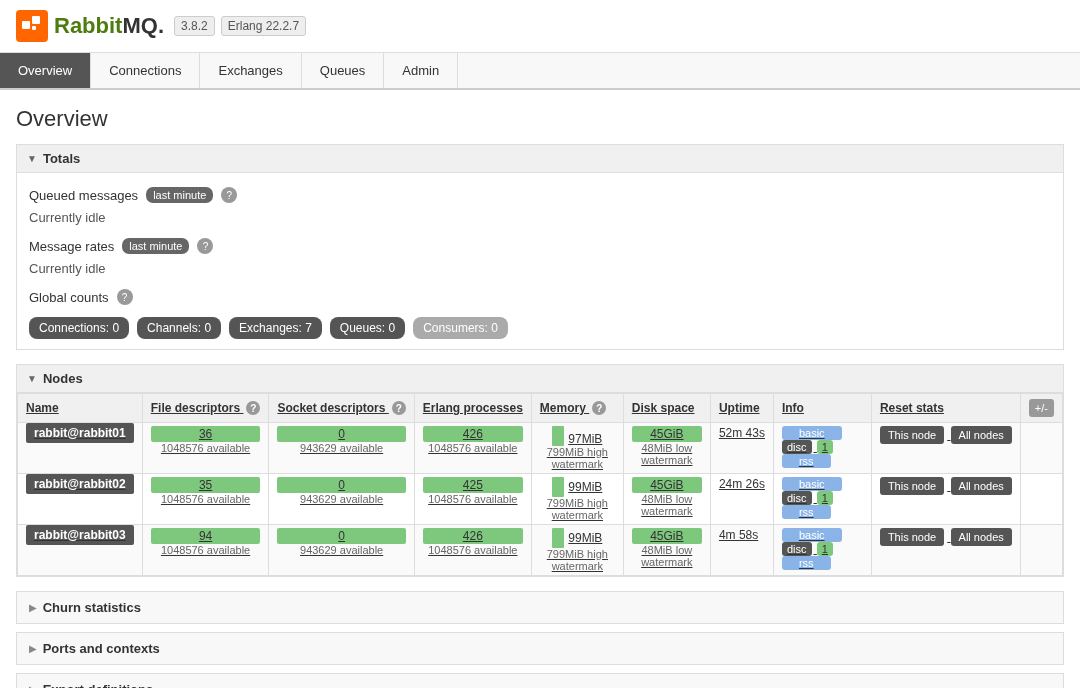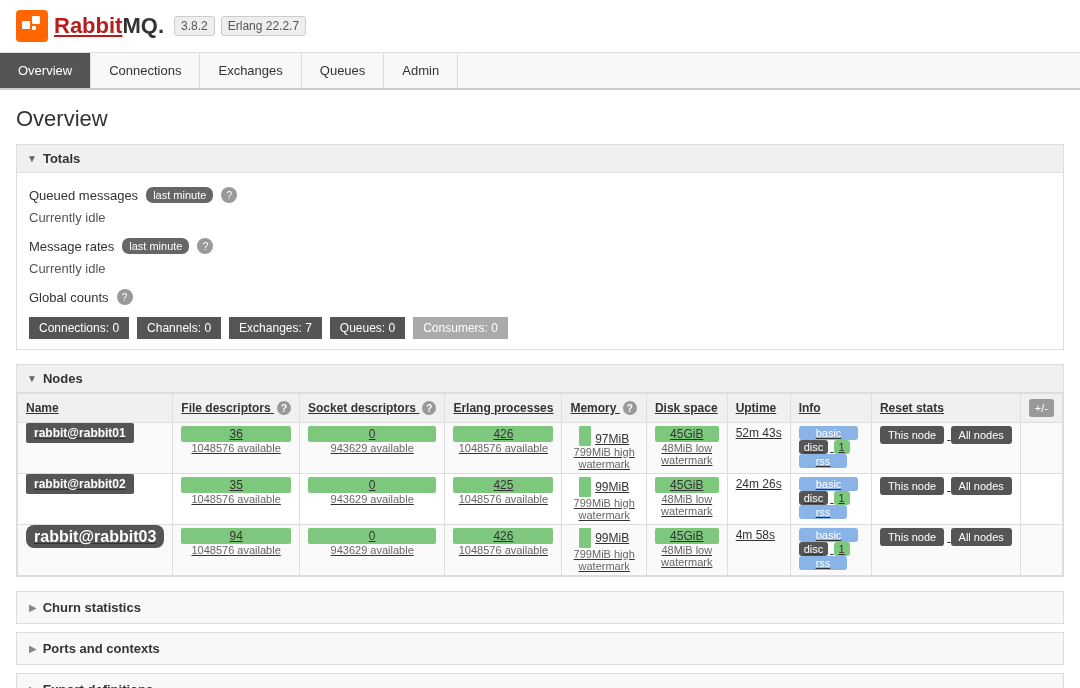--- a/index.html
+++ b/index.html
@@ -3,21 +3,21 @@
   <meta charset="utf-8">
   <style>
     * { box-sizing: border-box; margin: 0; padding: 0; }
     body { font-family: Arial, Helvetica, sans-serif; font-size: 13px; color: #333; background: #fff; }
 
     
     .header { display: flex; align-items: center; padding: 10px 16px; border-bottom: 1px solid #ddd; }
     .logo { display: flex; align-items: center; gap: 6px; }
     .logo-icon { width: 32px; height: 32px; background: #f60; border-radius: 4px; display: flex; align-items: center; justify-content: center; color: white; font-weight: bold; font-size: 16px; }
     .logo-text { font-size: 22px; font-weight: bold; color: #333; }
-    .logo-text span { color: #b91c1c; text-decoration: underline; }
+    .logo-text span { color: #4d7c0f; }
     .version-badge { background: #eee; border: 1px solid #ccc; border-radius: 3px; padding: 2px 6px; font-size: 12px; margin-left: 10px; color: #555; }
     .erlang-badge { background: #eee; border: 1px solid #ccc; border-radius: 3px; padding: 2px 6px; font-size: 12px; margin-left: 6px; color: #555; }
 
     
     .nav { display: flex; border-bottom: 2px solid #ccc; padding: 0 0; background: #f8f8f8; }
     .nav-item { padding: 10px 18px; cursor: pointer; font-size: 13px; color: #333; border-right: 1px solid #ddd; }
     .nav-item.active { background: #555; color: #fff; }
 
     
     .main { padding: 16px; max-width: 1080px; }
@@ -31,21 +31,21 @@
 
     
     .info-row { display: flex; align-items: center; gap: 8px; padding: 4px 0; }
     .info-label { color: #333; font-size: 13px; }
     .badge-gray { background: #666; color: #fff; border-radius: 7px; padding: 2px 7px; font-size: 11px; }
     .help-icon { display: inline-flex; align-items: center; justify-content: center; width: 16px; height: 16px; background: #999; color: #fff; border-radius: 50%; font-size: 10px; cursor: pointer; }
     .idle-text { color: #555; font-size: 13px; padding: 3px 0; }
 
     
     .counts-row { display: flex; gap: 8px; flex-wrap: wrap; margin-top: 8px; }
-    .count-badge { background: #555; color: #fff; border-radius: 0; padding: 4px 10px; font-size: 12px; }
+    .count-badge { background: #555; color: #fff; border-radius: 8px; padding: 4px 10px; font-size: 12px; }
     .count-badge.light { background: #aaa; }
 
     
     .nodes-table { width: 100%; border-collapse: collapse; font-size: 12px; }
     .nodes-table th { background: #f0f0f0; text-align: left; padding: 5px 8px; border: 1px solid #ddd; font-weight: bold; font-size: 12px; white-space: nowrap; }
     .nodes-table td { padding: 3px 8px; border: 1px solid #ddd; vertical-align: top; }
     .nodes-table tr:nth-child(odd) td { background: #fafafa; }
     .nodes-table tr:nth-child(even) td { background: #fff; }
     .cell-sub { color: #666; font-size: 11px; text-align: center; }
 
@@ -231,21 +231,21 @@
       <span class="tag-blue">rss</span>
     </td>
     <td style="white-space:nowrap;">
       <button class="btn-node">This node</button>
       <button class="btn-all">All nodes</button>
     </td>
     <td></td>
   </tr>
             <tr>
     <td>
-      <span style="background:#555;color:#fff;font-weight:bold;padding:3px 8px;border-radius:8px;font-size:16px;white-space:nowrap;">rabbit@rabbit03</span>
+      <span style="background:#555;color:#fff;font-weight:bold;padding:3px 8px;border-radius:2px;font-size:12px;white-space:nowrap;">rabbit@rabbit03</span>
     </td>
     <td style="text-align:center;">
       <div class="green-bar">94</div>
       <div class="cell-sub">1048576 available</div>
     </td>
     <td style="text-align:center;">
       <div class="green-bar">0</div>
       <div class="cell-sub">943629 available</div>
     </td>
     <td style="text-align:center;">

